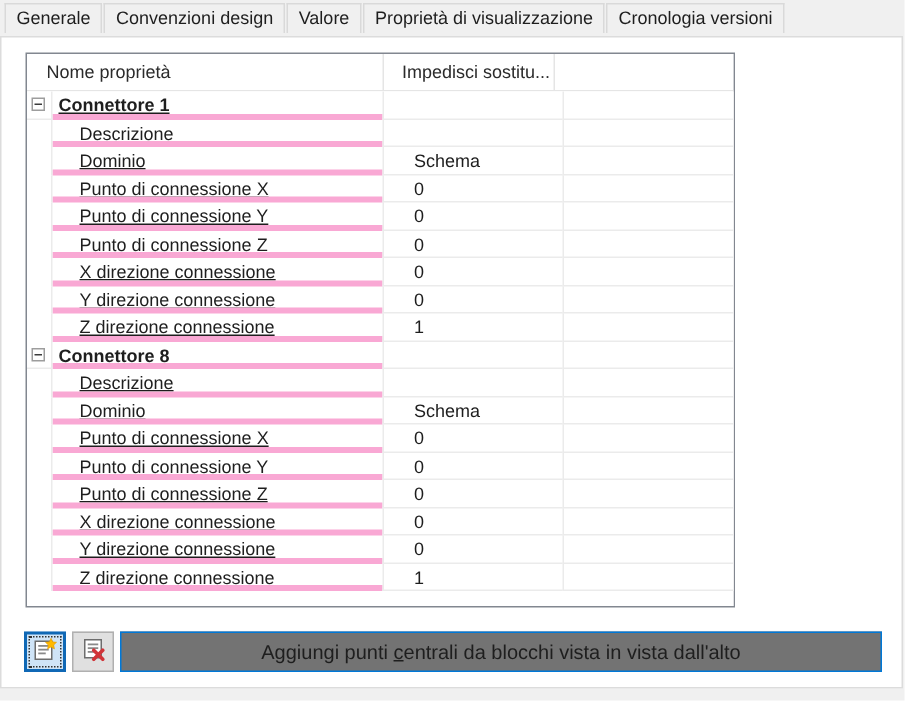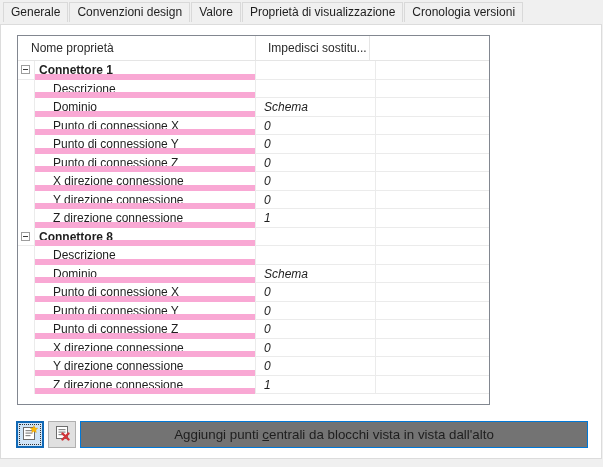--- a/index.html
+++ b/index.html
@@ -70,23 +70,23 @@
   .right-filler { flex: 1; background: #f5f5f5; }
 
   .row { display: flex; height: 18.5px; line-height: 18px; background: #ffffff; }
   .cell { white-space: nowrap; overflow: hidden; }
   .cell.gutter {
     width: 17px; position: relative;
     border-right: 1px solid #ebebeb;
     display: flex; align-items: center;
   }
   .row.group .cell.gutter { border-bottom: 1px solid #ebebeb; }
-  .cell.name  { width: 220px; border-bottom: 6px solid #f9a8d4; padding-left: 18px; }
+  .cell.name  { width: 220px; border-bottom: 4px solid #f9a8d4; padding-left: 18px; text-decoration: underline; }
   .row.group .cell.name { padding-left: 4px; font-weight: bold; }
-  .cell.value { width: 120px; border-bottom: 1px solid #ebebeb; border-left: 1px solid #ebebeb; padding-left: 8px; font-style: italic; }
+  .cell.value { width: 120px; border-bottom: 1px solid #ebebeb; border-left: 1px solid #ebebeb; padding-left: 20px; }
   .cell.override { width: 115px; border-bottom: 1px solid #ebebeb; border-left: 1px solid #ebebeb; border-right: 1px solid #ebebeb; }
 
   .expander {
     display: inline-block; width: 9px; height: 9px;
     margin-left: 3px;
     background: #ffffff;
     border: 1px solid #9d9d9d;
     position: relative;
   }
   .expander::after {

